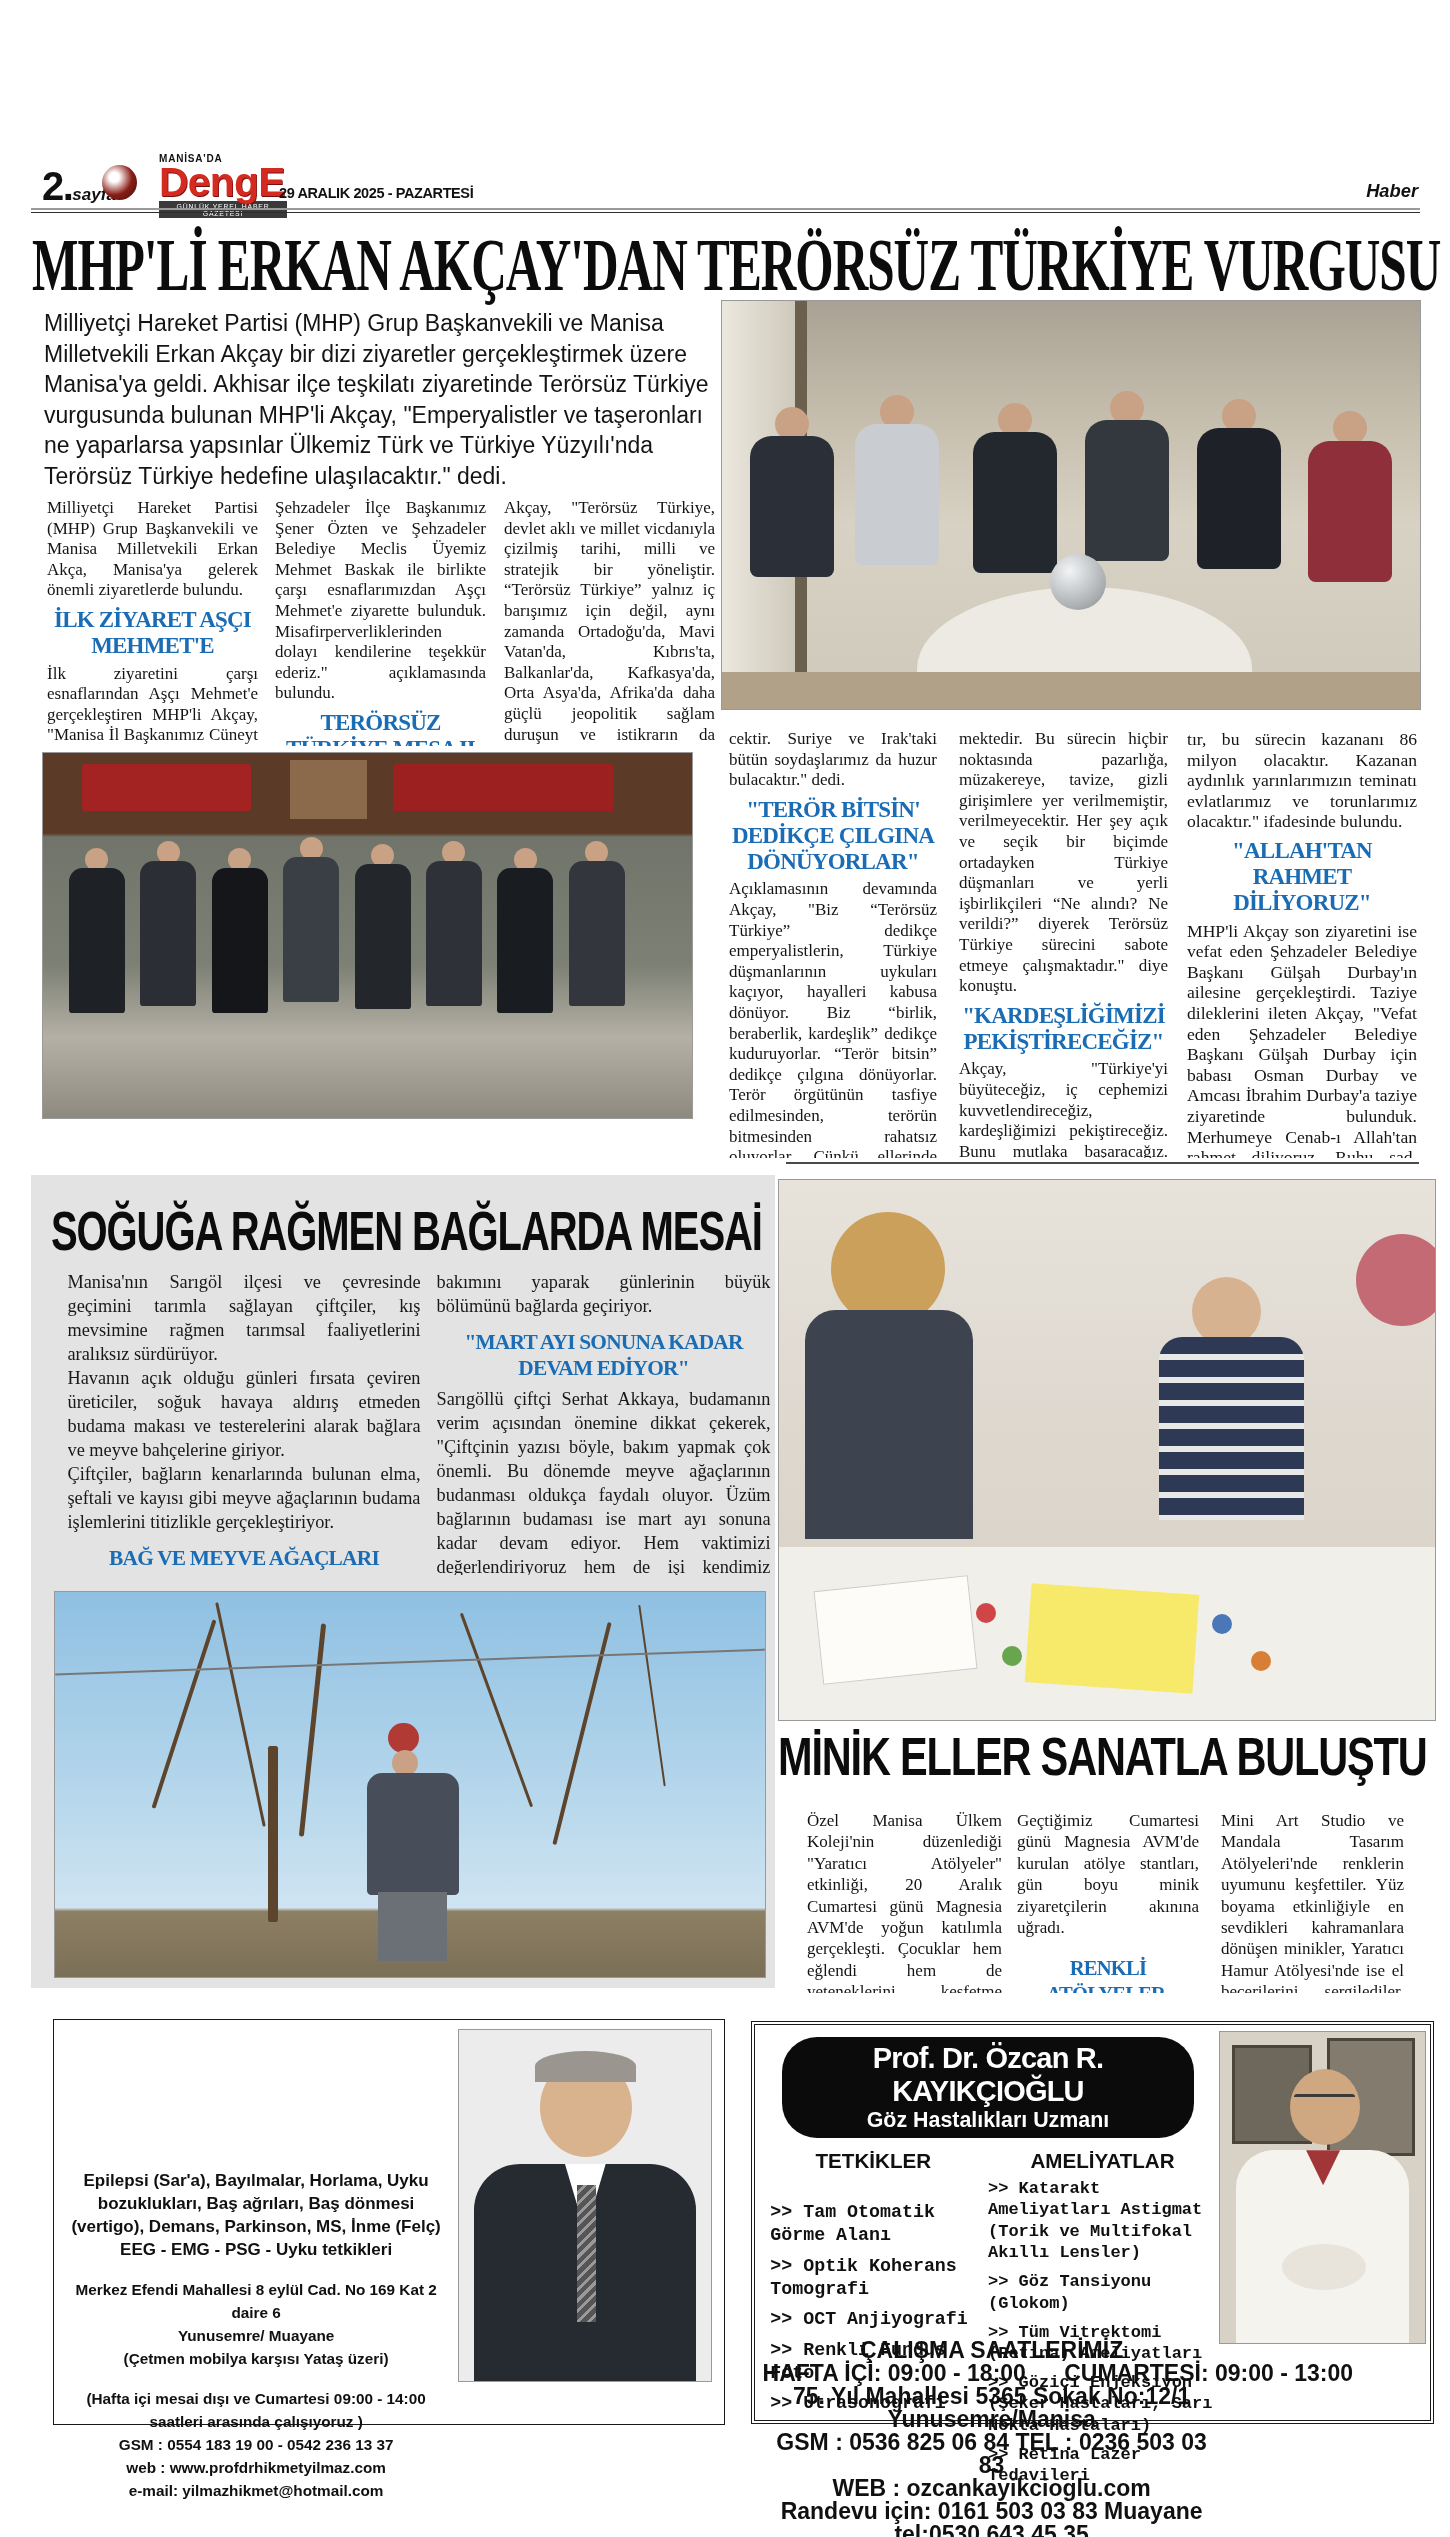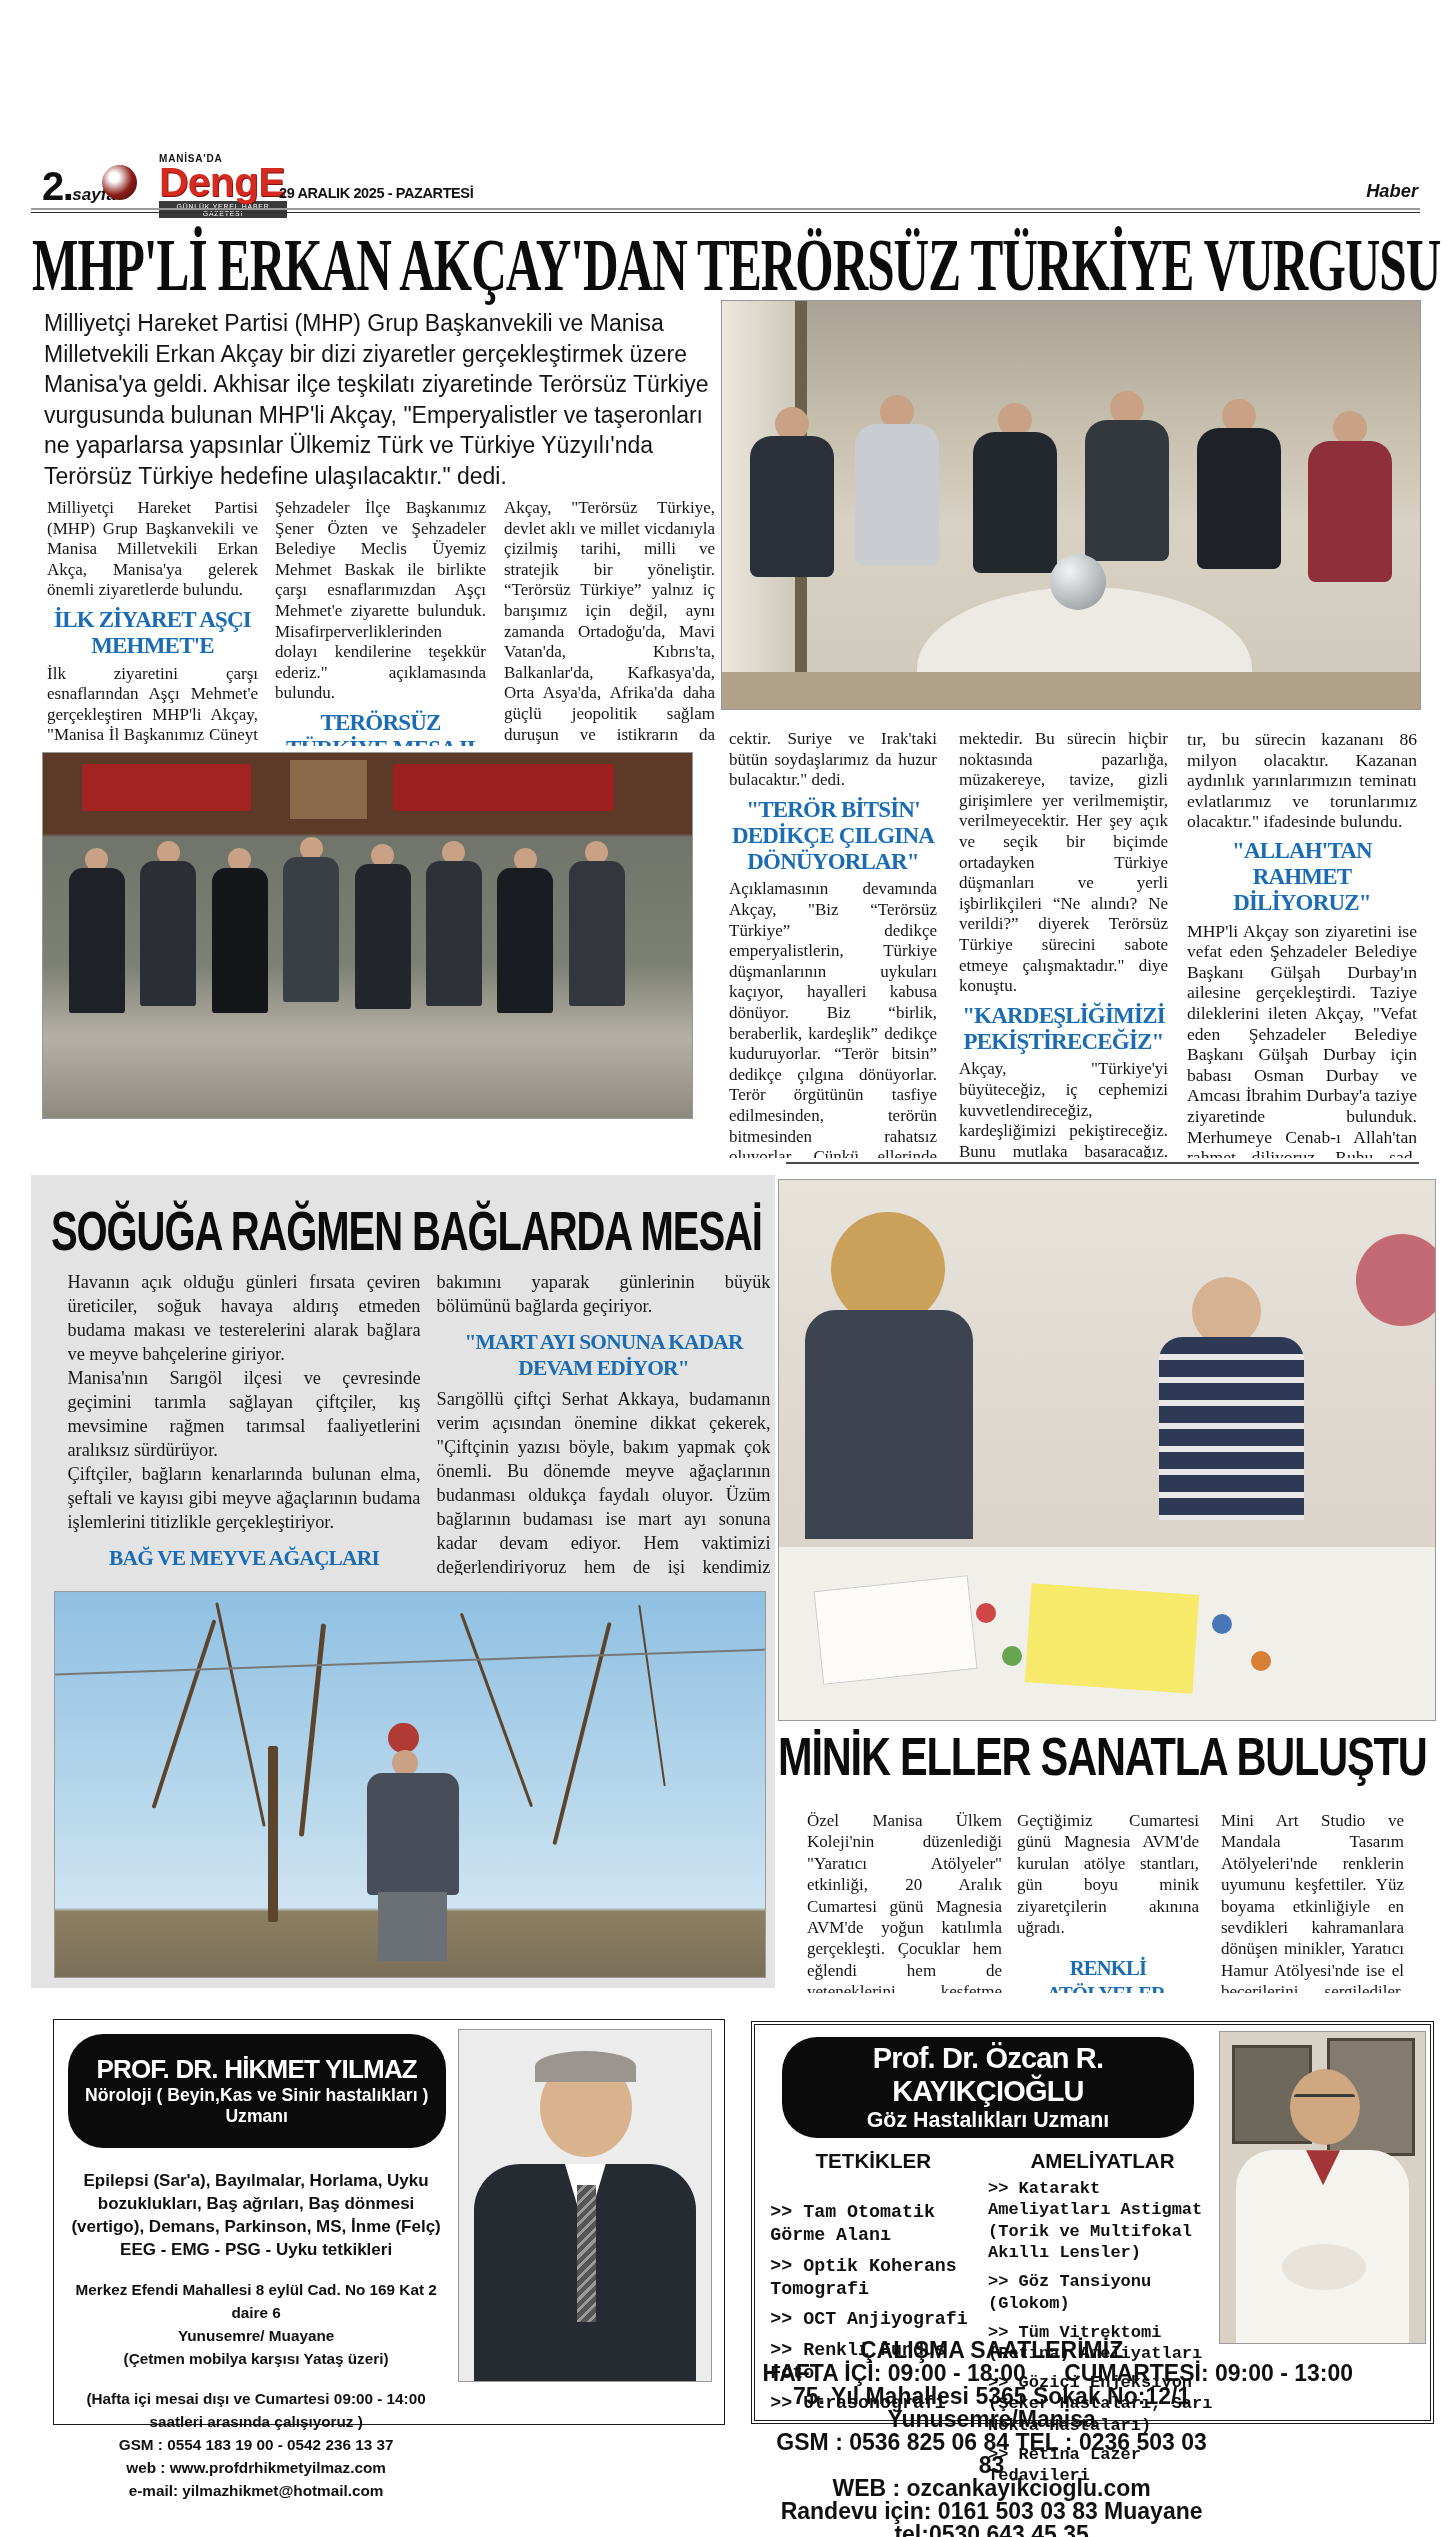--- a/index.html
+++ b/index.html
@@ -193,22 +193,22 @@
 
   </div>
 
   <div class="abs thinrule" style="left:786px;top:1162px;width:633px;"></div>
 
   <div class="abs graybox" style="left:30.5px;top:1175px;width:744px;height:813px;">
     <div class="abs" style="left:20px;top:24.4px;width:714px;height:61px;">
       <span class="h1" style="font-size: 55px; transform: scale(0.727131, 1);">SOĞUĞA RAĞMEN BAĞLARDA MESAİ</span>
     </div>
     <div class="abs serif2" style="left:37px;top:95px;width:353px;height:305px;">
+      <p>Manisa'nın Sarıgöl ilçesi ve çevresinde geçimini tarımla sağlayan çiftçiler, kış mevsimine rağmen tarımsal faaliyetlerini aralıksız sürdürüyor.</p>
       <p>Havanın açık olduğu günleri fırsata çeviren üreticiler, soğuk havaya aldırış etmeden budama makası ve testerelerini alarak bağlara ve meyve bahçelerine giriyor.</p>
-      <p>Manisa'nın Sarıgöl ilçesi ve çevresinde geçimini tarımla sağlayan çiftçiler, kış mevsimine rağmen tarımsal faaliyetlerini aralıksız sürdürüyor.</p>
       <p>Çiftçiler, bağların kenarlarında bulunan elma, şeftali ve kayısı gibi meyve ağaçlarının budama işlemlerini titizlikle gerçekleştiriyor.</p>
       <div class="bluehead" style="margin:10.7px 0 6.1px 0;font-size:21.4px;">BAĞ VE MEYVE AĞAÇLARI BUDANIYOR</div>
 
     </div>
     <div class="abs serif2" style="left:406px;top:95px;width:334px;height:305px;">
       <p>bakımını yaparak günlerinin büyük bölümünü bağlarda geçiriyor.</p>
       <div class="bluehead" style="margin:10.7px 0 6.1px 0;font-size:21.4px;">"MART AYI SONUNA KADAR DEVAM EDİYOR"</div>
       <p>Sarıgöllü çiftçi Serhat Akkaya, budamanın verim açısından önemine dikkat çekerek, "Çiftçinin yazısı böyle, bakım yapmak çok önemli. Bu dönemde meyve ağaçlarının budanması oldukça faydalı oluyor. Üzüm bağlarının budaması ise mart ayı sonuna kadar devam ediyor. Hem vaktimizi değerlendiriyoruz hem de işi kendimiz yaptığımız için masrafları azaltıyoruz." dedi.</p>
 
     </div>
@@ -258,25 +258,20 @@
     <p>Geçtiğimiz Cumartesi günü Magnesia AVM'de kurulan atölye stantları, gün boyu minik ziyaretçilerin akınına uğradı.</p>
     <div class="bluehead" style="margin:7.6px 0 6.1px 0;font-size:20.6px;">RENKLİ ATÖLYELER, MUTLU ÇOCUKLAR</div>
 
   </div>
   <div class="abs serif3" style="left:1221px;top:1793px;width:183px;height:200px;">
     <p>Mini Art Studio ve Mandala Tasarım Atölyeleri'nde renklerin uyumunu keşfettiler. Yüz boyama etkinliğiyle en sevdikleri kahramanlara dönüşen minikler, Yaratıcı Hamur Atölyesi'nde ise el becerilerini sergilediler. Eğitici ve eğlenceli geçen günün sonunda her çocuğun yüzünde kocaman bir gülümseme vardı.</p>
 
   </div>
 
   <div class="adbox left" style="left:53px;top:2019px;width:670px;height:404px;">
-    <div class="adpill" style="position:absolute;left:13.7px;top:13.7px;width:378px;height:114px;
-         display:flex;flex-direction:column;justify-content:center;">
-      <div class="t1" style="font-size:26px;letter-spacing:-0.8px;">PROF. DR. HİKMET YILMAZ</div>
-      <div class="t2" style="font-size:17.6px;">Nöroloji ( Beyin,Kas ve Sinir hastalıkları ) Uzmanı</div>
-    </div>
     <div class="adcenter" style="position:absolute;left:7.6px;top:149px;width:389px;font-size:17px;line-height:23px;">
       <div>Epilepsi (Sar'a), Bayılmalar, Horlama, Uyku bozuklukları, Baş ağrıları, Baş dönmesi (vertigo), Demans, Parkinson, MS, İnme (Felç)</div>
       <div>EEG - EMG - PSG - Uyku tetkikleri</div>
       <div style="height:17px;"></div>
       <div style="font-size:15.3px;">Merkez Efendi Mahallesi 8 eylül Cad. No 169 Kat 2 daire 6</div>
       <div style="font-size:15.3px;">Yunusemre/ Muayane</div>
       <div style="font-size:15.3px;">(Çetmen mobilya karşısı Yataş üzeri)</div>
       <div style="height:17px;"></div>
       <div style="font-size:15.3px;">(Hafta içi mesai dışı ve Cumartesi 09:00 - 14:00 saatleri arasında çalışıyoruz )</div>
       <div style="font-size:15.3px;">GSM : 0554 183 19 00 - 0542 236 13 37</div>

